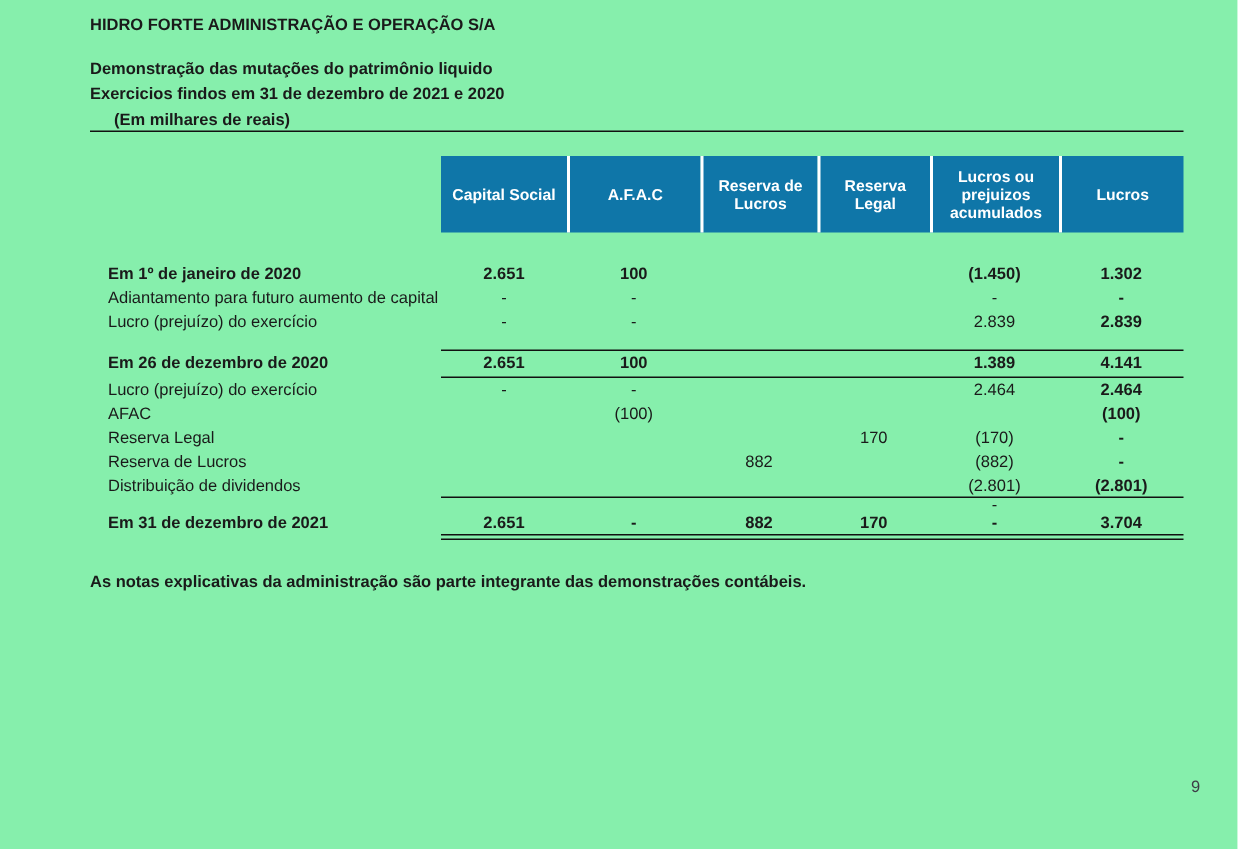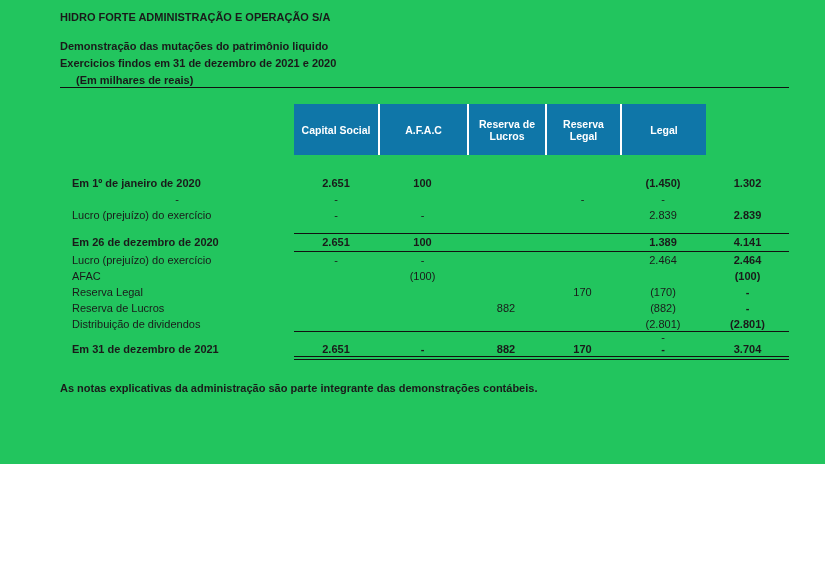--- a/index.html
+++ b/index.html
@@ -1,17 +1,17 @@
 <!DOCTYPE html>
 <html style="--hdr: #0f76a8; --hdrtxt: #ffffff;"><head>
 <meta charset="utf-8">
 <style>
   html,body{margin:0;padding:0;background:#fff;}
   .page{
-    position:relative;width:825px;height:464px;background:#22c55e;
+    position:relative;width:825px;height:566px;background:#86efac;
     font-family:"Liberation Sans",sans-serif;color:#1a1a1a;overflow:hidden;
   }
   .abs{position:absolute;}
   .doc-line{font-size:11px;font-weight:bold;white-space:nowrap;}
   .company{left:60px;top:11px;}
   .title1{left:60px;top:40px;}
   .title2{left:60px;top:57px;text-align:center;}
   .units{left:76px;top:74px;}
   .units-rule{left:60px;top:87px;width:729px;border-top:1px solid #111;height:0;}
 
@@ -54,33 +54,35 @@
   <div class="abs doc-line units">(Em milhares de reais)</div>
   <div class="abs units-rule"></div>
 
   <div class="table">
     <div class="grid7 header-row">
       <div class="hspacer"></div>
       <div class="hcell">Capital Social</div>
       <div class="hcell">A.F.A.C</div>
       <div class="hcell">Reserva de Lucros</div>
       <div class="hcell">Reserva Legal</div>
-      <div class="hcell">Legal</div>
+      <div class="hcell">Lucros ou prejuizos acumulados</div>
+      <div class="hcell">Lucros</div>
     </div>
 
   <div class="grid7 row bold">
         <div class="cell label">Em 1º de janeiro de 2020</div>
         <div class="cell val">2.651</div>
         <div class="cell val">100</div>
         <div class="cell val"></div>
         <div class="cell val"></div>
         <div class="cell val">(1.450)</div>
         <div class="cell val">1.302</div>
       </div>
       <div class="grid7 row">
+        <div class="cell label">Adiantamento para futuro aumento de capital</div>
         <div class="cell val">-</div>
         <div class="cell val">-</div>
         <div class="cell val"></div>
         <div class="cell val"></div>
         <div class="cell val">-</div>
         <div class="cell val">-</div>
       </div>
       <div class="grid7 row">
         <div class="cell label">Lucro (prejuízo) do exercício</div>
         <div class="cell val">-</div>

